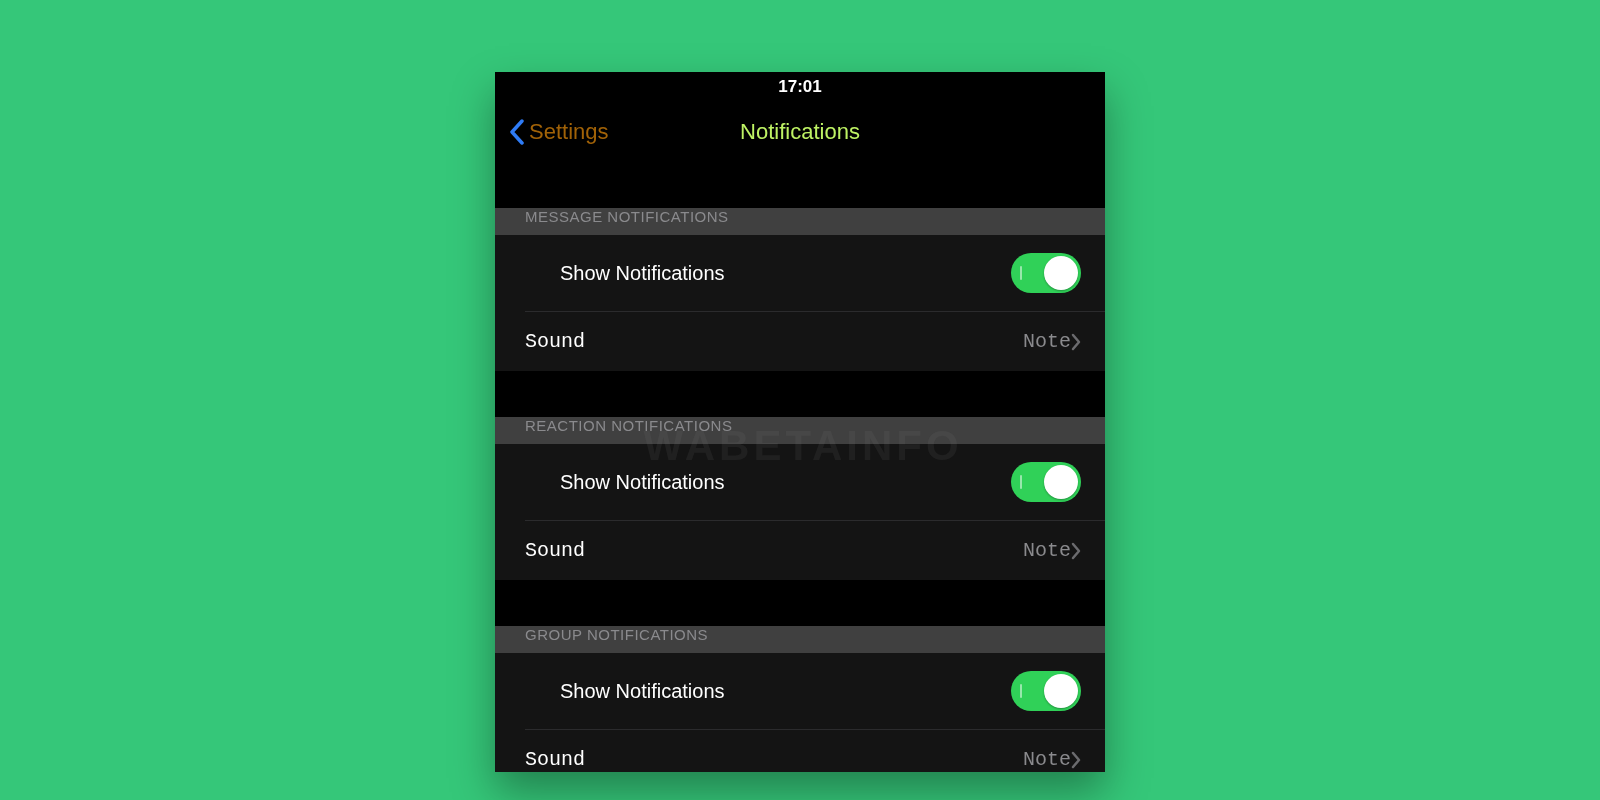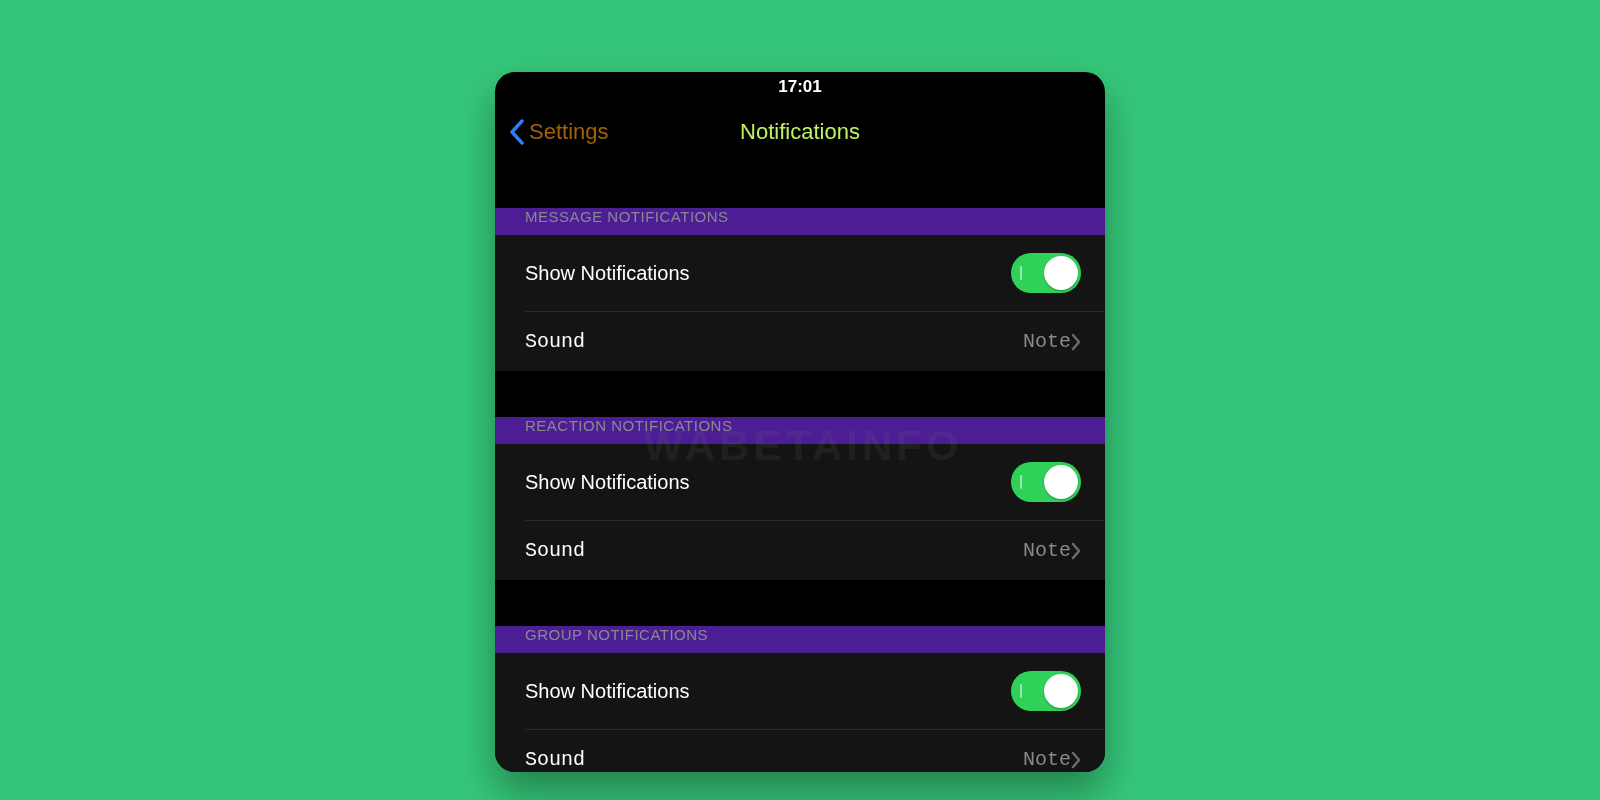--- a/index.html
+++ b/index.html
@@ -14,21 +14,20 @@
     overflow: hidden;
   }
   .device {
     width: 610px;
     height: 700px;
     background: #000;
     box-shadow: 0 20px 40px rgba(0,0,0,0.35);
     overflow: hidden;
     position: relative;
     color: #fff;
-    border-radius: 20px;
   }
   .status-bar {
     height: 30px;
     display: flex;
     justify-content: center;
     align-items: center;
     font-size: 17px;
     font-weight: 600;
     color: #fff;
   }
@@ -57,33 +56,34 @@
     font-weight: 400;
     color: #bef264;
   }
   .section-gap { height: 46px; background:#000; }
   .section-header {
     font-size: 15px;
     letter-spacing: 0.5px;
     color: #8a8a8d;
     padding: 0 30px 10px 30px;
     text-transform: uppercase;
-    background: #4c1d95;
+    background: #404040;
   }
   .list {
     background: #141414;
   }
   .row {
     display: flex;
     align-items: center;
     justify-content: space-between;
     padding: 18px 24px 18px 30px;
     font-size: 20px;
     color: #fff;
     cursor: pointer;
+    margin-left: 35px;
   }
   .row + .row { border-top: 1px solid #2b2b2d; margin-left: 30px; padding-left: 0; font-family: Liberation Mono, monospace; }
   .row .right {
     display: flex;
     align-items: center;
     color: #8a8a8d;
     font-size: 20px;
   }
   .toggle {
     width: 70px;

